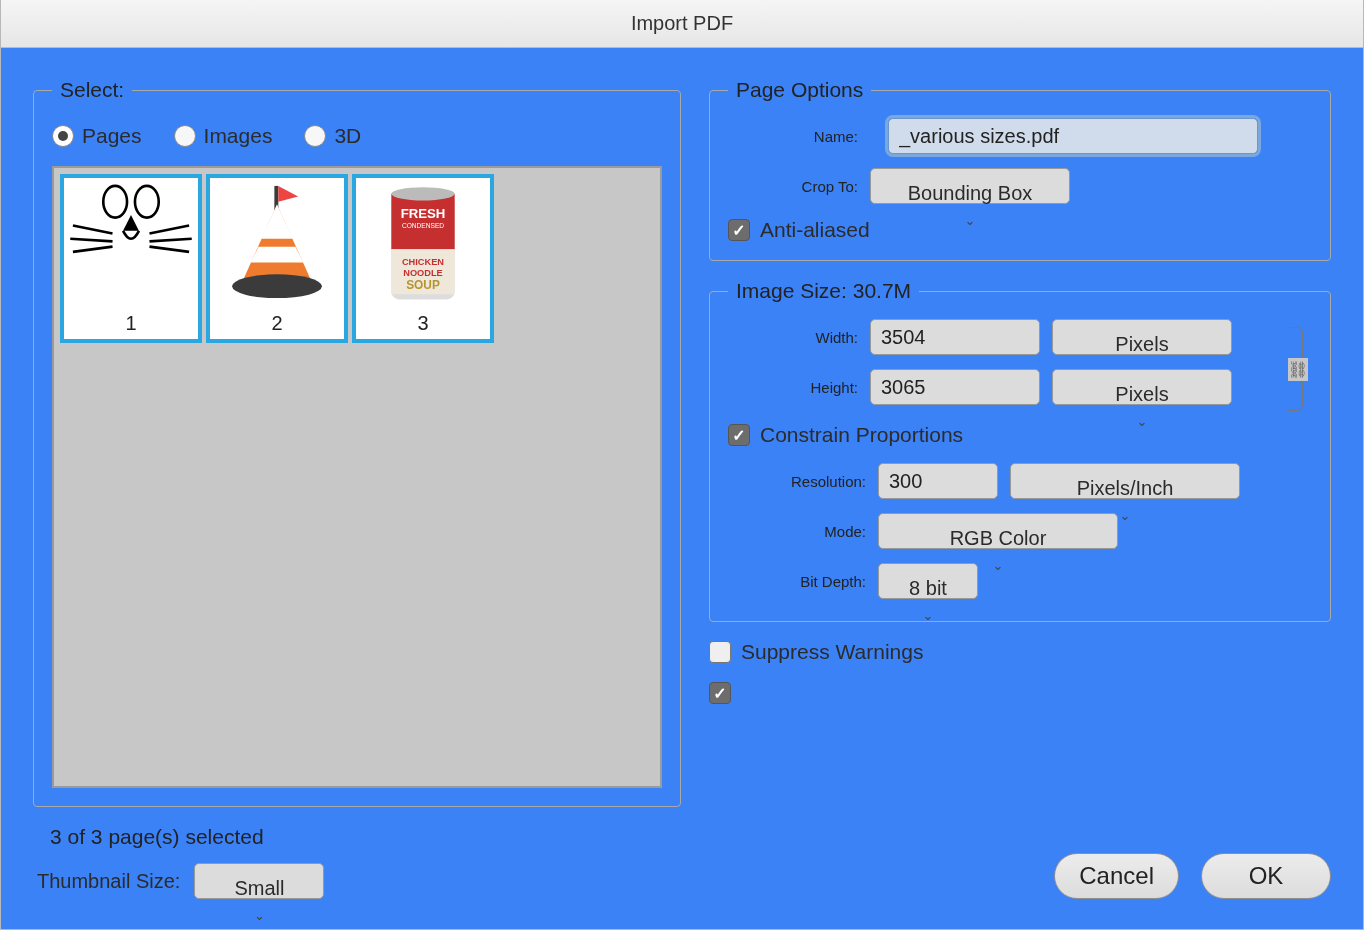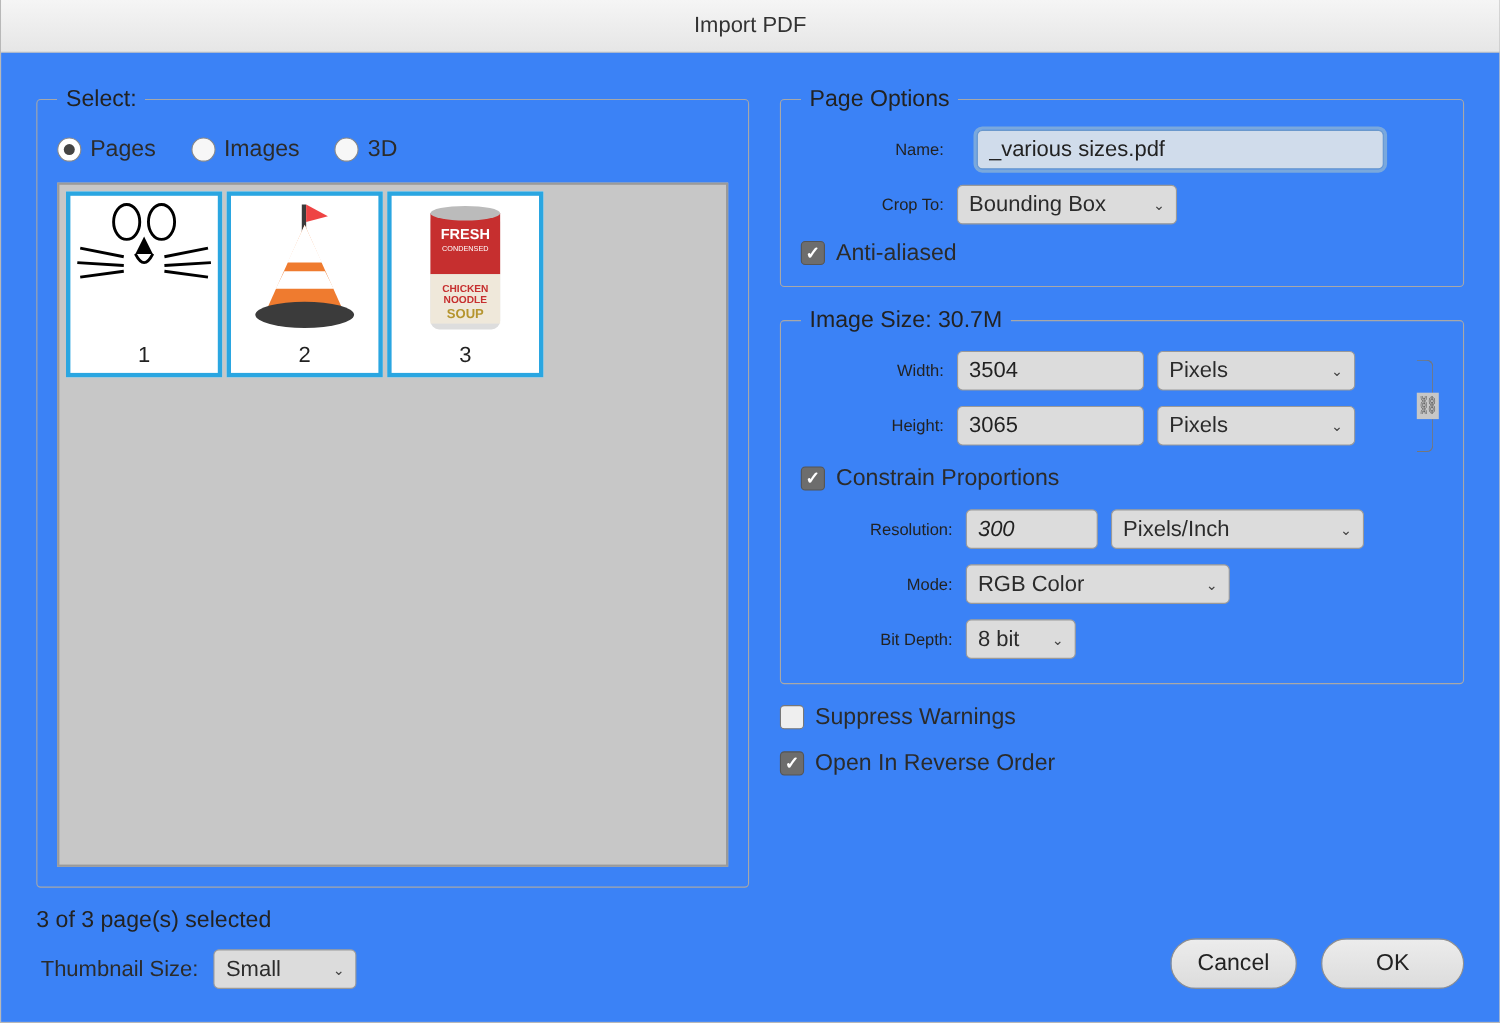--- a/index.html
+++ b/index.html
@@ -87,21 +87,21 @@
     width: 142px;
     padding-bottom:4px;
     display:flex;flex-direction:column;align-items:center;
   }
   .thumb-img {
     width:100%; height:132px;
     display:flex;align-items:center;justify-content:flex-end;
     overflow:hidden;
   }
   .thumb-num { font-size:20px; color:#222; margin-top:2px;}
-  .selected-note { margin:18px 0 14px 0; font-size:21px; color:#222;}
+  .selected-note { margin:18px 0 14px 17px; font-size:21px; color:#222;}
   .thumb-size-row { display:flex; align-items:center; gap:14px; margin-left:4px;}
 
   .row {
     display:flex;
     align-items:center;
     gap:12px;
     margin-bottom:14px;
   }
   .lbl {
     width:130px;
@@ -127,20 +127,21 @@
   }
   .select-ctrl {
     height:36px;
     padding: 13px 10px;
     font-size:20px;
     border:1px solid #999;
     border-radius:5px;
     background:#dcdcdc;
     display:flex;align-items:center;justify-content:space-between;
     gap:8px;
+    flex-direction:column;
   }
   .chev { font-size:13px; color:#444;}
   .checkbox {
     width:22px;height:22px;
     border:1px solid #777;
     border-radius:4px;
     background:#efefef;
     display:inline-flex;align-items:center;justify-content:center;
     flex-shrink:0;
   }
@@ -175,21 +176,21 @@
     margin-top:auto;
     padding-top:30px;
   }
   .btn {
     height:46px;
     min-width:108px;
     padding:0 24px;
     border:1px solid #8f8f8f;
     border-radius:23px;
     background:linear-gradient(#ececec,#dcdcdc);
-    font-size:21px;
+    font-size:24px;
     display:flex;align-items:center;justify-content:center;
     color:#222;
   }
   .btn.wide { min-width:130px;}
 
   
   .cat svg, .buoy svg, .can svg { width:100%; height:100%; }
 </style>
 </head>
 <body>
@@ -335,21 +336,21 @@
           </div>
         </div>
 
         <div class="check-row" style="margin:4px 0 16px 0">
           <span class="checkbox checked">✓</span>
           <span>Constrain Proportions</span>
         </div>
 
         <div class="row">
           <span class="lbl wide">Resolution:</span>
-          <input class="text-input" style="width: 120px; font-style: italic;" value="300">
+          <input class="text-input" style="width: 120px;" value="300">
           <div class="select-ctrl" style="width:230px">
             <span>Pixels/Inch</span>
             <span class="chev">⌄</span>
           </div>
         </div>
         <div class="row">
           <span class="lbl wide">Mode:</span>
           <div class="select-ctrl" style="width:240px">
             <span>RGB Color</span>
             <span class="chev">⌄</span>
@@ -363,21 +364,20 @@
           </div>
         </div>
       </fieldset>
 
       <div class="check-row">
         <span class="checkbox"></span>
         <span>Suppress Warnings</span>
       </div>
       <div class="check-row">
         <span class="checkbox checked">✓</span>
-        <span>Open In Reverse Order</span>
       </div>
 
       <div class="button-row">
         <div class="btn">Cancel</div>
         <div class="btn wide">OK</div>
       </div>
 
     </div>
   </div>
 </div>

